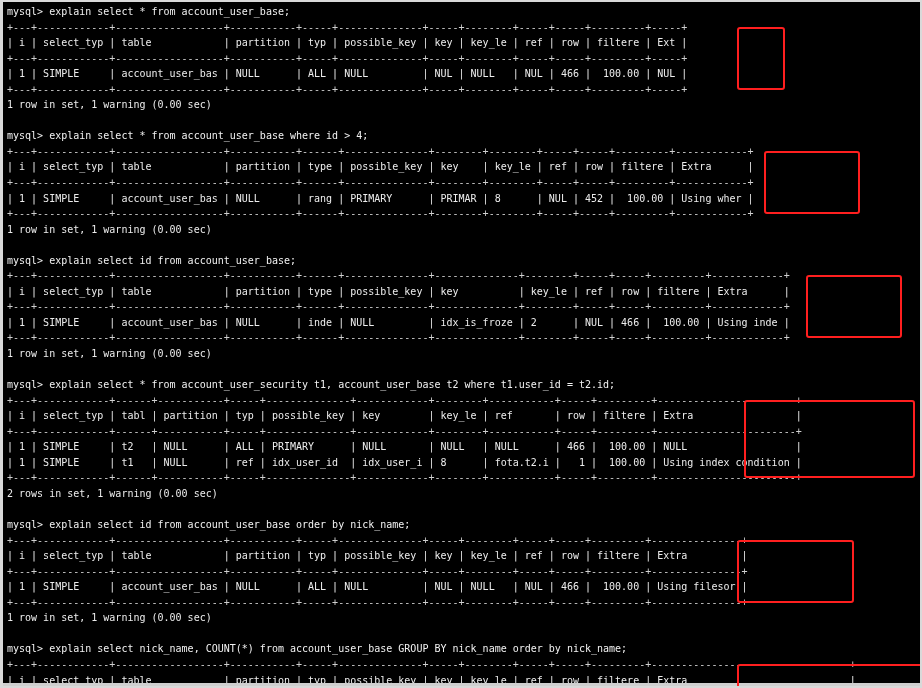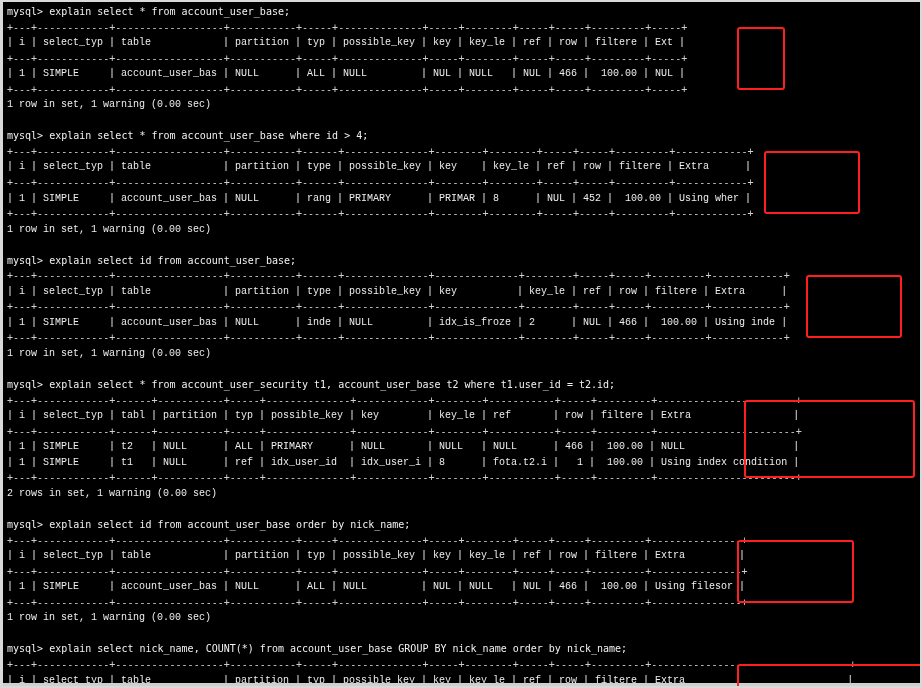--- a/index.html
+++ b/index.html
@@ -36,21 +36,21 @@
     font-size: 10px;
     line-height: 15.55px;
     white-space: pre;
     letter-spacing: 0px;
     font-family: "DejaVu Sans Mono", "Liberation Mono", monospace;
   }
   .blk { display: block; }
   .ln { display: block; height: 15.55px; }
   .sep { color: #d0d0d0; }
   .prompt { color: #f2f2f2; }
-  .rowline { color: #ededed; font-family: Liberation Mono, monospace; }
+  .rowline { color: #ededed; }
 
   
   .hl {
     position: absolute;
     border: 2.4px solid #ff1f1f;
     border-radius: 3px;
     pointer-events: none;
     box-sizing: border-box;
   }
   

